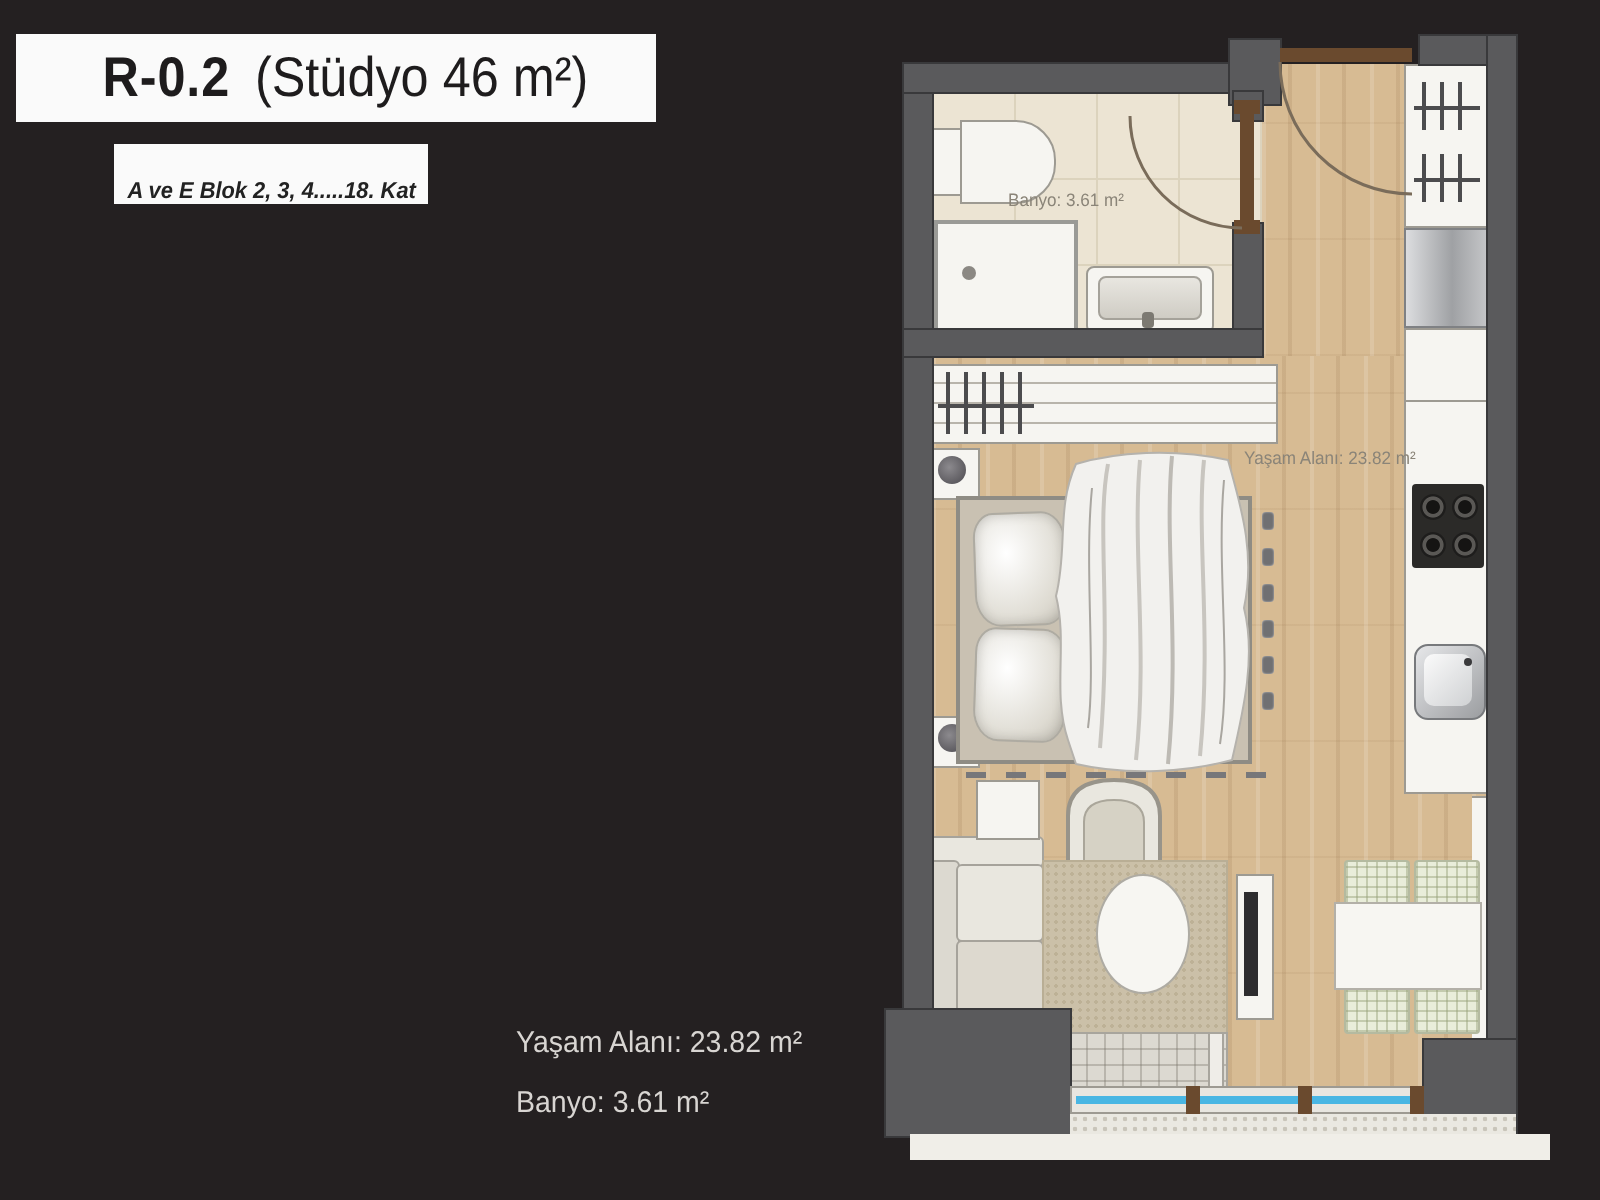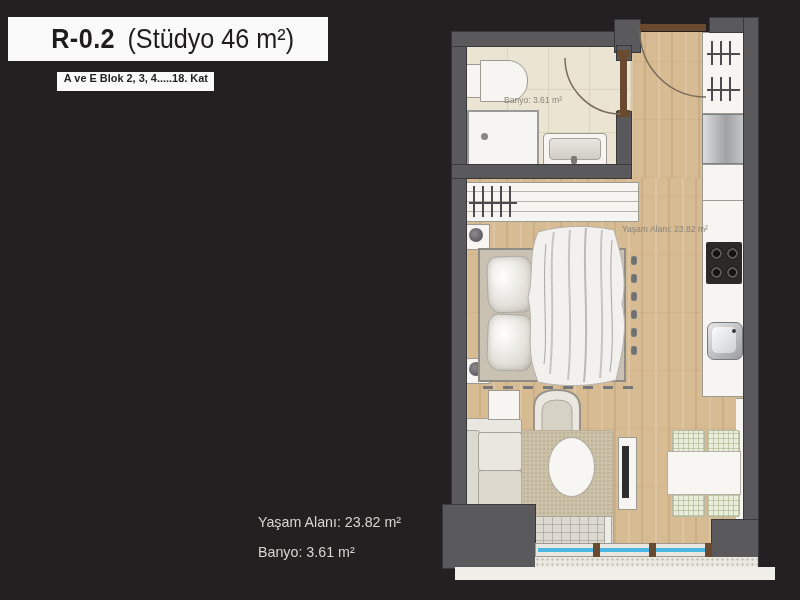--- a/index.html
+++ b/index.html
@@ -5,21 +5,21 @@
   html,body{margin:0;padding:0;background:#242021;}
   #stage{position:relative;width:800px;height:600px;background:#242021;overflow:hidden;
          font-family:"Liberation Sans",sans-serif;}
   .abs{position:absolute;}
 
   
   .title-box{left:8px;top:17px;width:320px;height:44px;background:#fafafa;display:flex;align-items:center;}
   .title-text{padding-left:48px;font-size:28px;color:#1e1c1d;transform:scaleX(.9);transform-origin:left center;white-space:nowrap;}
   .title-code{font-weight:700;letter-spacing:.5px;}
   .title-detail{font-weight:400;margin-left:6px;}
-  .subtitle-box{left:57px;top:72px;width:157px;height:19px;background:#fafafa;display:flex;align-items:flex-start;justify-content:center;}
+  .subtitle-box{left:57px;top:72px;width:157px;height:30px;background:#fafafa;display:flex;align-items:flex-end;justify-content:center;font-style:italic;}
   .subtitle-text{font-size:11.5px;font-weight:700;color:#222;transform:scaleX(.95);white-space:nowrap;}
 
   
   .sum{left:258px;color:#d8d5d2;font-size:15px;transform:scaleX(.95);transform-origin:left center;white-space:nowrap;}
   .sum1{top:513px;} .sum2{top:543px;}
 
   
   .wood{background:#d7bb93;
     background-image:
       repeating-linear-gradient(90deg, rgba(255,255,255,.15) 0 2px, transparent 2px 13px, rgba(121,82,44,.12) 13px 15px, transparent 15px 27px),

